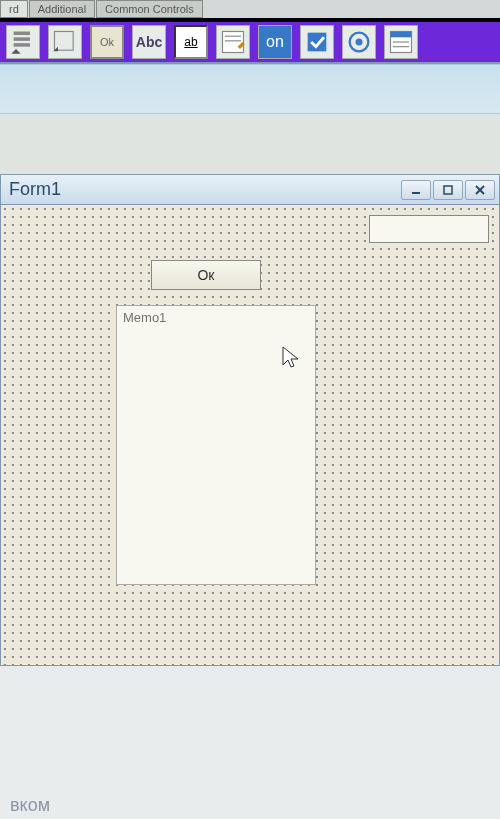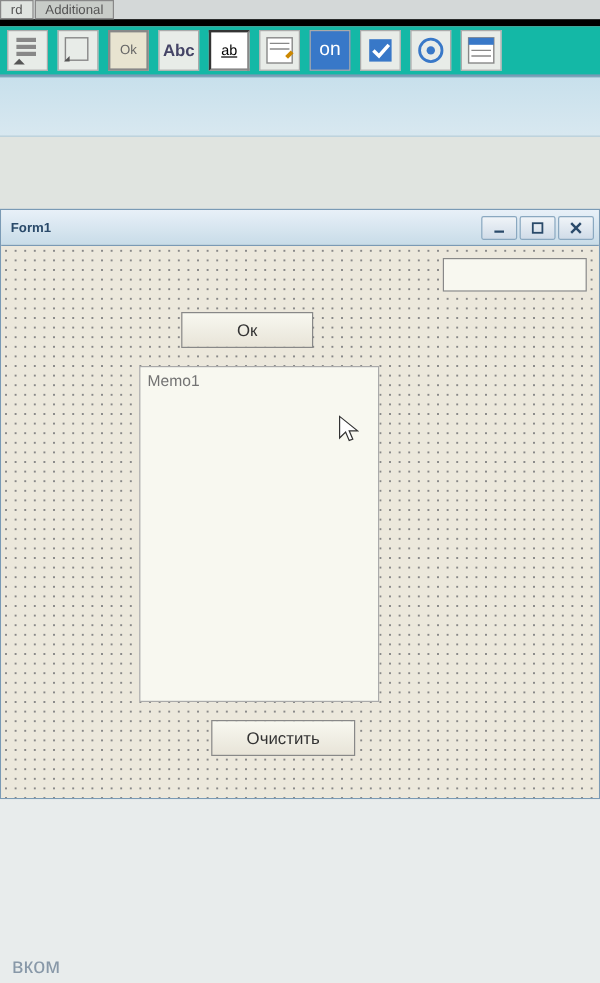--- a/index.html
+++ b/index.html
@@ -9,36 +9,36 @@
       width: 500px;
       height: 819px;
       overflow: hidden;
     }
     
     
     .ide-tabs {
       background: #d4d8d8;
       display: flex;
       height: 22px;
-      border-bottom: 6px solid #000000;
+      border-bottom: 4px solid #000000;
     }
     .ide-tab {
       padding: 2px 8px;
       font-size: 11px;
       border: 1px solid #888;
       background: #c8ccc8;
       color: #555;
       margin-right: 1px;
     }
     .ide-tab.active {
       background: #e0e4e0;
     }
     
     .component-palette {
-      background: #14b8a6;
+      background: #6d28d9;
       height: 42px;
       display: flex;
       align-items: center;
       padding: 4px 6px;
       gap: 8px;
       border-bottom: 2px solid #7a9ab5;
     }
     .palette-item {
       width: 34px;
       height: 34px;
@@ -74,22 +74,22 @@
     .titlebar {
       height: 30px;
       background: linear-gradient(#e8f0f8, #c8dce8);
       display: flex;
       align-items: center;
       justify-content: space-between;
       padding: 0 4px 0 8px;
       border-bottom: 1px solid #7a9ab5;
     }
     .titlebar-title {
-      font-size: 11px;
-      font-weight: bold;
+      font-size: 18px;
+      font-weight: normal;
       color: #2a4a6a;
     }
     .window-controls {
       display: flex;
       gap: 2px;
     }
     .win-btn {
       width: 30px;
       height: 20px;
       background: linear-gradient(#f0f4f8, #d0dce8);
@@ -184,20 +184,21 @@
       font-size: 18px;
       color: #8898a8;
     }
   </style>
 </head>
 <body>
 
 <div class="ide-tabs">
   <div class="ide-tab active">rd</div>
   <div class="ide-tab">Additional</div>
+  <div class="ide-tab">Common Controls</div>
 </div>
 
 <div class="component-palette">
   <div class="palette-item">
     <svg viewBox="0 0 24 24">
         <rect x="4" y="3" width="14" height="3" fill="#888"></rect>
         <rect x="4" y="8" width="14" height="3" fill="#888"></rect>
         <rect x="4" y="13" width="14" height="3" fill="#888"></rect>
         <path d="M6 18 L10 22 L2 22 Z" fill="#555"></path>
       </svg>
@@ -283,19 +284,18 @@
     <button class="form-button btn-ok">Ок</button>
 
     <div class="form-memo">Memo1</div>
 
     <div class="cursor-arrow">
       <svg width="20" height="26" viewBox="0 0 20 26">
           <path d="M2 2 L2 20 L7 15 L10 22 L13 21 L10 14 L17 14 Z" fill="#fff" stroke="#333" stroke-width="1"></path>
         </svg>
     </div>
 
-    <button class="form-button btn-clear">Очистить</button>
   </div>
 </div>
 
 <div class="bottom-area">
   <div class="bottom-text">вком</div>
 </div>
 
 </body></html>

